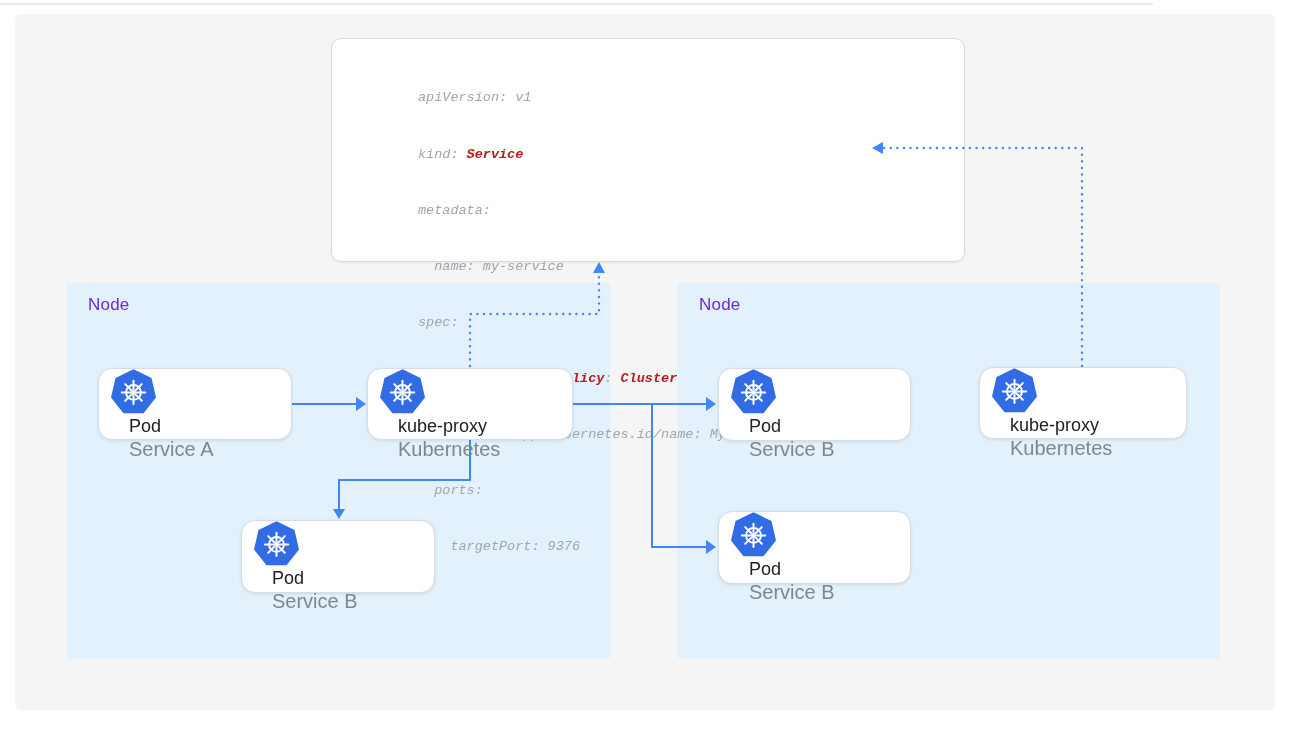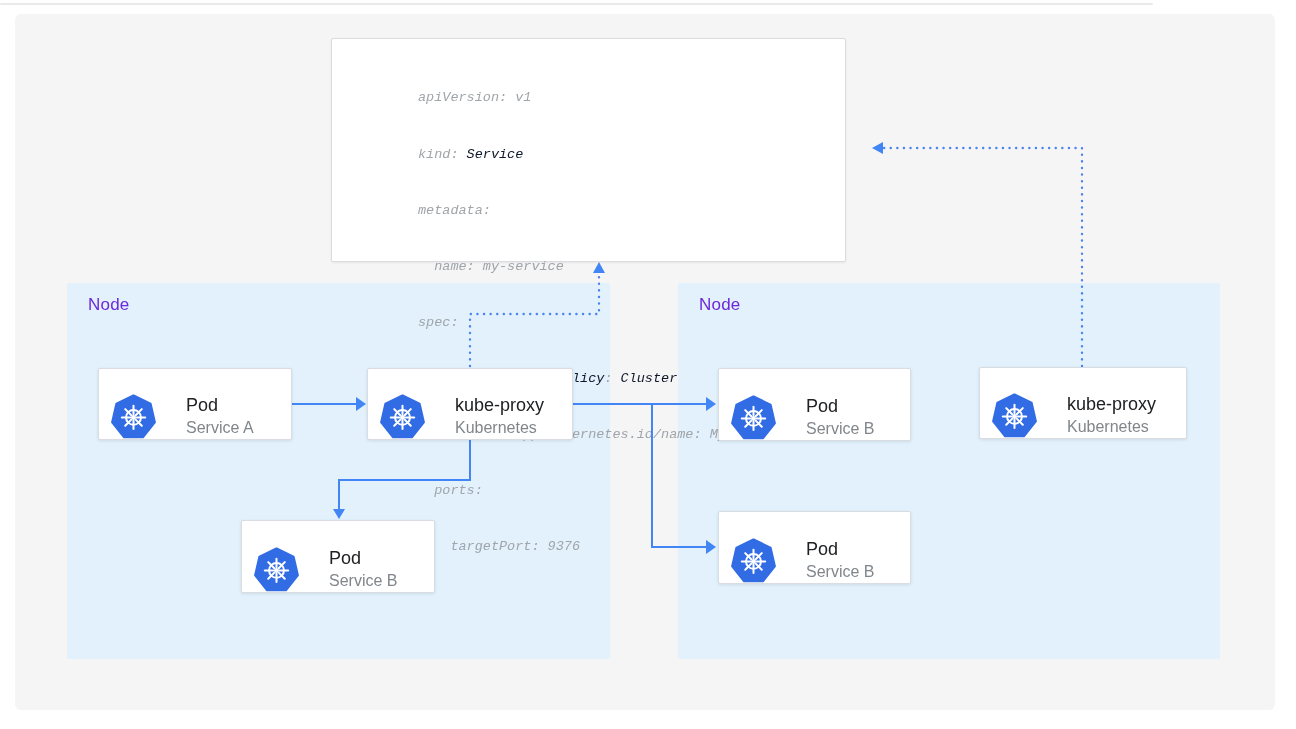--- a/index.html
+++ b/index.html
@@ -16,46 +16,46 @@
   .node-box{
     position:absolute;background:#e2f1fc;border-radius:2px;
   }
   .node-box .node-label{
     position:absolute;left:21px;top:12px;
     font-size:17px;color:#6d28d9;letter-spacing:.2px;
   }
   .node-left{left:67px;top:283px;width:543px;height:376px;}
   .node-right{left:678px;top:283px;width:542px;height:376px;}
   .yaml-card{
-    position:absolute;left:331px;top:38px;width:515px;height:224px;
-    background:#ffffff;border:1px solid #dadce0;border-radius:2px;
+    position:absolute;left:331px;top:38px;width:634px;height:224px;
+    background:#ffffff;border:1px solid #dadce0;border-radius:10px;
     box-shadow:0 1px 2px rgba(60,64,67,.08);
     box-sizing:border-box;
   }
   .yaml-code{
     position:absolute;left:86px;top:13px;
     font-family:"Liberation Mono","DejaVu Sans Mono",monospace;
     font-style:italic;font-size:13.5px;line-height:18.7px;
     color:#a0a5aa;white-space:pre;
   }
   .yaml-code .code-line{white-space:pre;}
-  .yaml-code b{font-weight:normal;color:#0f172a;}
+  .yaml-code b{font-weight:bold;color:#b91c1c;}
   .card{
-    position:absolute;background:#ffffff;border:1px solid #d9dce0;border-radius:2px;
+    position:absolute;background:#ffffff;border:1px solid #d9dce0;border-radius:14px;
     box-shadow:0 1px 3px rgba(60,64,67,.12);
     box-sizing:border-box;
-    display:flex;align-items:flex-end;
+    display:flex;align-items:flex-start;flex-direction:column;
   }
   .card .k8s-icon{
     width:45px;height:45px;margin-left:12px;flex:0 0 auto;display:block;
   }
   .card .k8s-icon svg{display:block;width:45px;height:45px;}
   .card .card-text{margin-left:30px;}
   .card .card-title{font-size:18px;color:#202124;line-height:24px;}
-  .card .card-subtitle{font-size:16px;color:#80868b;line-height:22px;}
+  .card .card-subtitle{font-size:20px;color:#80868b;line-height:22px;}
   .card-pod-a{left:98px;top:368px;width:194px;height:72px;}
   .card-kube-proxy-left{left:367px;top:368px;width:206px;height:72px;}
   .card-pod-b-left{left:241px;top:520px;width:194px;height:73px;}
   .card-pod-b-right-1{left:718px;top:368px;width:193px;height:73px;}
   .card-pod-b-right-2{left:718px;top:511px;width:193px;height:73px;}
   .card-kube-proxy-right{left:979px;top:367px;width:208px;height:72px;}
   .connector-layer{position:absolute;left:0;top:0;pointer-events:none;}
 </style>
 </head>
 <body>

